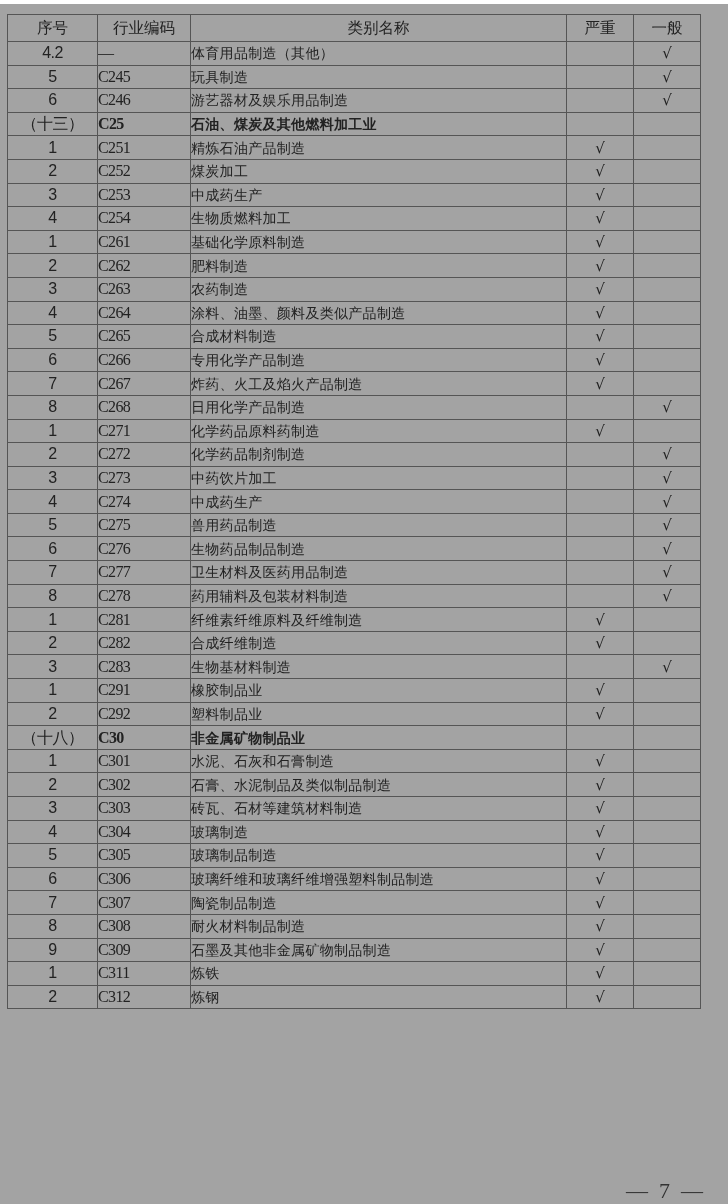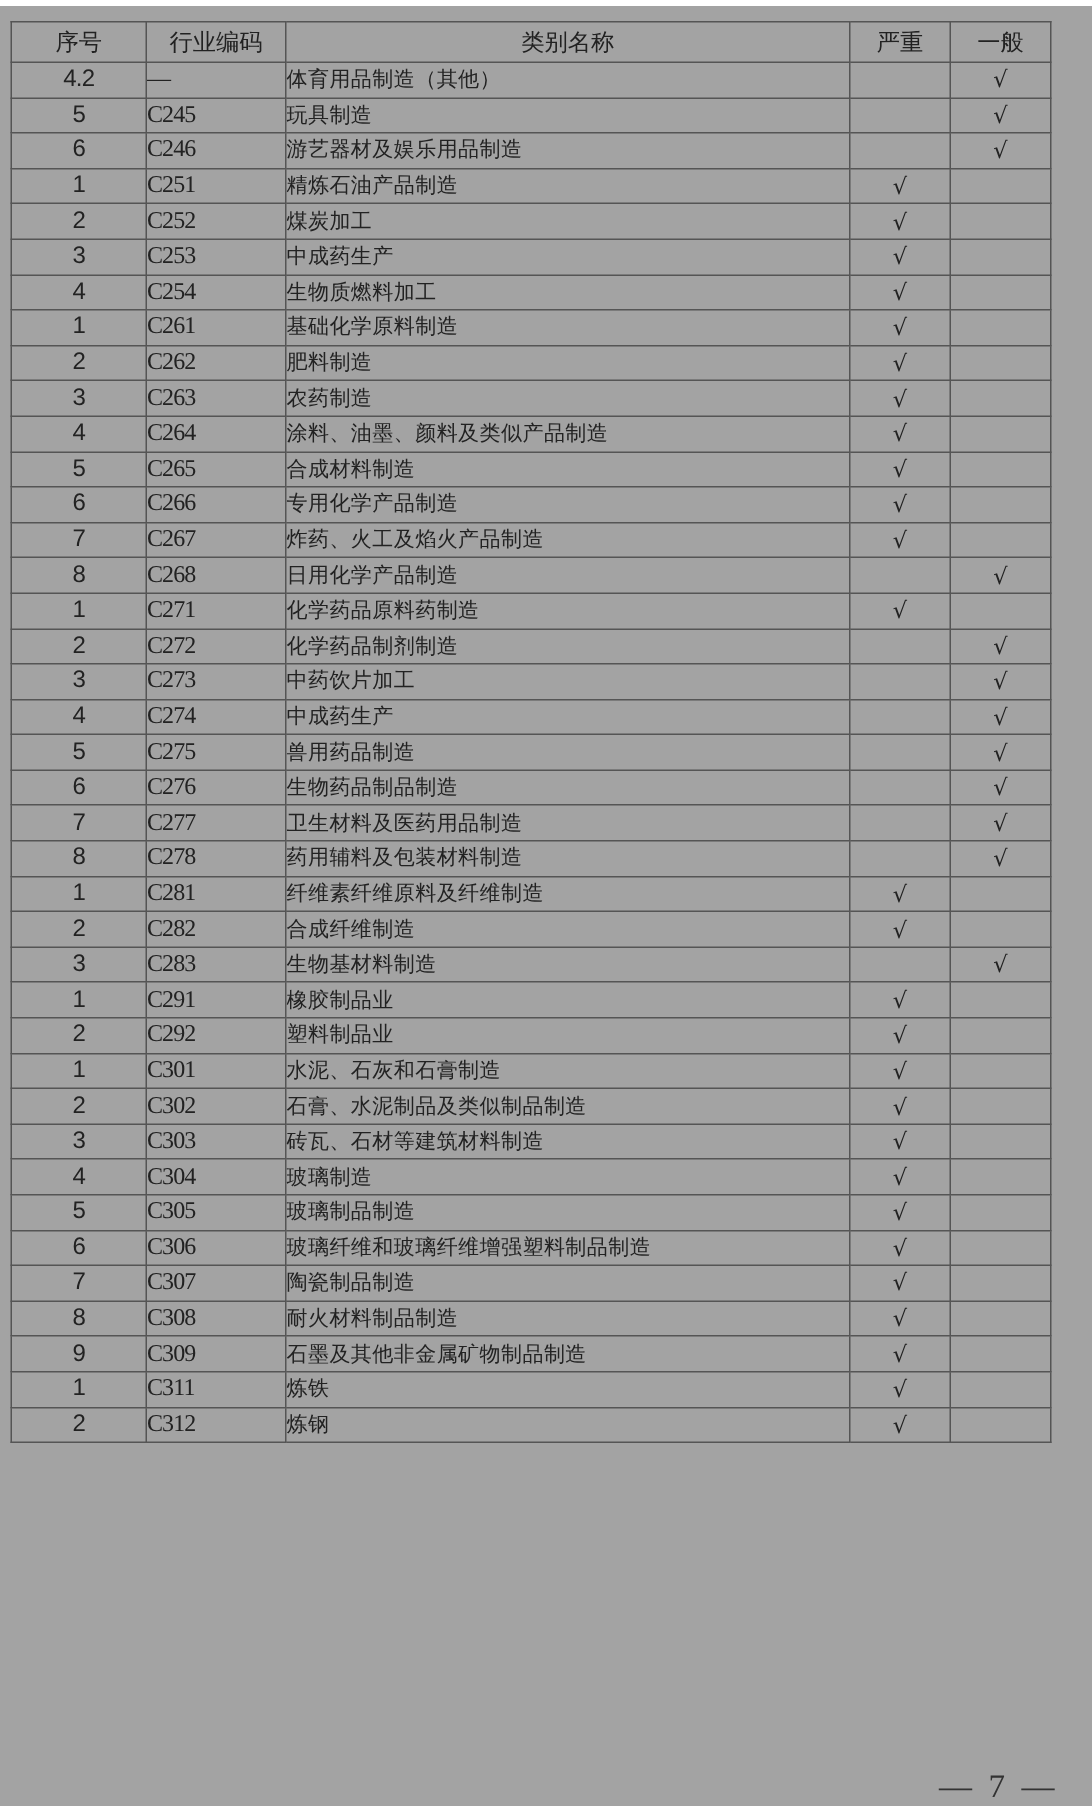--- a/index.html
+++ b/index.html
@@ -66,20 +66,27 @@
           <td class="mark"></td>
           <td class="mark">√</td>
         </tr>
         <tr>
           <td class="seq">6</td>
           <td class="code">C246</td>
           <td class="name">游艺器材及娱乐用品制造</td>
           <td class="mark"></td>
           <td class="mark">√</td>
         </tr>
+        <tr class="group">
+          <td class="seq">（十三）</td>
+          <td class="code">C25</td>
+          <td class="name">石油、煤炭及其他燃料加工业</td>
+          <td class="mark"></td>
+          <td class="mark"></td>
+        </tr>
         <tr>
           <td class="seq">1</td>
           <td class="code">C251</td>
           <td class="name">精炼石油产品制造</td>
           <td class="mark">√</td>
           <td class="mark"></td>
         </tr>
         <tr>
           <td class="seq">2</td>
           <td class="code">C252</td>
@@ -239,20 +246,27 @@
           <td class="code">C291</td>
           <td class="name">橡胶制品业</td>
           <td class="mark">√</td>
           <td class="mark"></td>
         </tr>
         <tr>
           <td class="seq">2</td>
           <td class="code">C292</td>
           <td class="name">塑料制品业</td>
           <td class="mark">√</td>
+          <td class="mark"></td>
+        </tr>
+        <tr class="group">
+          <td class="seq">（十八）</td>
+          <td class="code">C30</td>
+          <td class="name">非金属矿物制品业</td>
+          <td class="mark"></td>
           <td class="mark"></td>
         </tr>
         <tr>
           <td class="seq">1</td>
           <td class="code">C301</td>
           <td class="name">水泥、石灰和石膏制造</td>
           <td class="mark">√</td>
           <td class="mark"></td>
         </tr>
         <tr>

